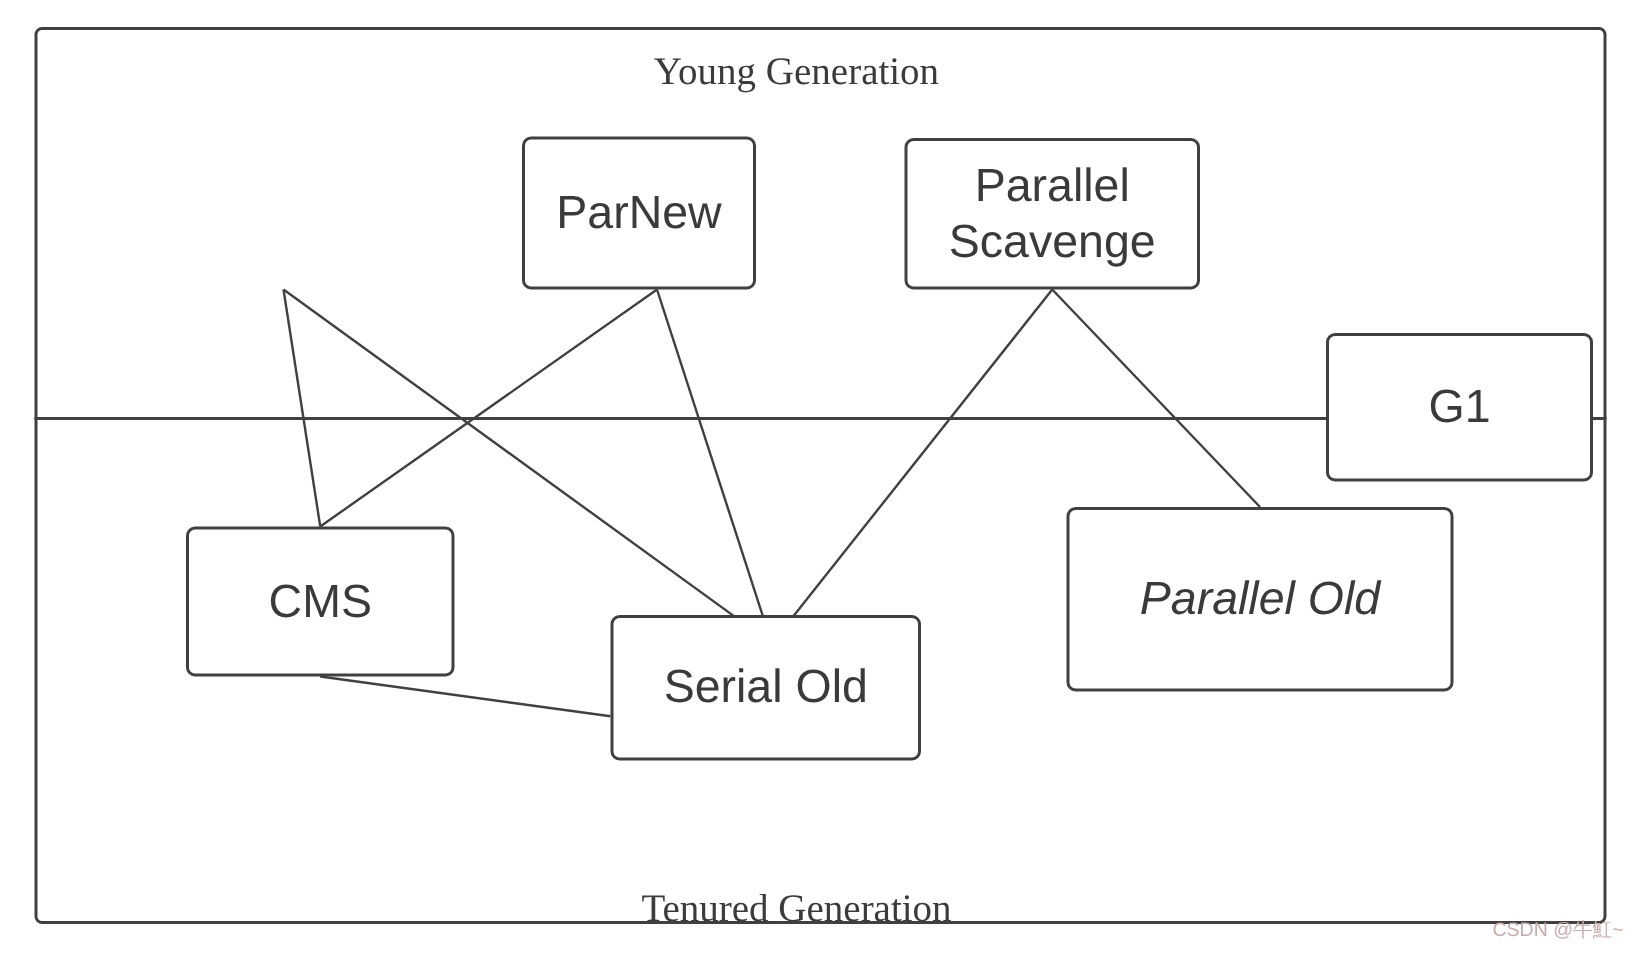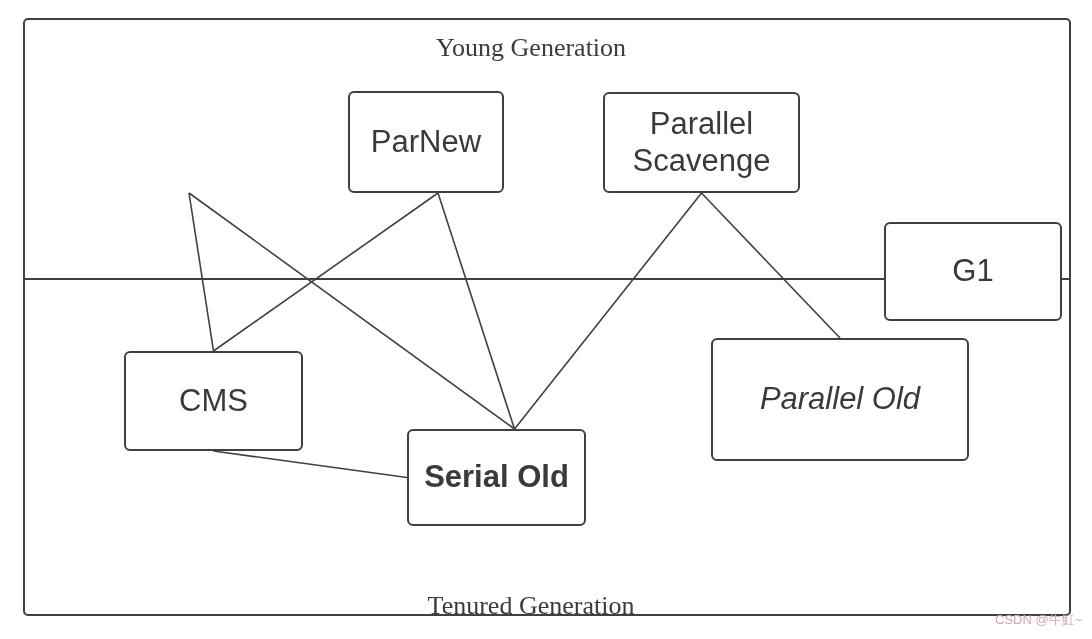--- a/index.html
+++ b/index.html
@@ -70,21 +70,21 @@
     line-height: 1.18;
     color: #3a3a3a;
     z-index: 4;
     padding: 0 6px;
   }
   #node-serial          { left: 100px; top:  91px; width: 178px; height: 102px; }
   #node-parnew          { left: 348px; top:  91px; width: 156px; height: 102px; }
   #node-parallel-scavenge { left: 603px; top: 92px; width: 197px; height: 101px; }
   #node-g1              { left: 854px; top: 222px; width: 178px; height:  99px; margin-left: 30px; }
   #node-cms             { left: 124px; top: 351px; width: 179px; height: 100px; }
-  #node-serial-old      { left: 407px; top: 429px; width: 179px; height:  97px; font-weight: bold; }
+  #node-serial-old      { left: 407px; top: 410px; width: 207px; height:  97px; }
   #node-parallel-old    { left: 711px; top: 338px; width: 258px; height: 123px; font-style: italic; }
   
   .watermark {
     position: absolute;
     left: 995px; top: 611px;
     font-size: 13px;
     color: #c9abab;
     z-index: 6;
     white-space: nowrap;
   }

